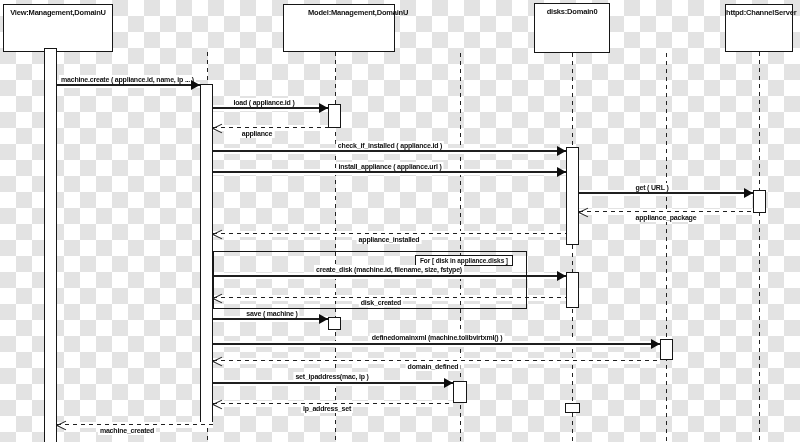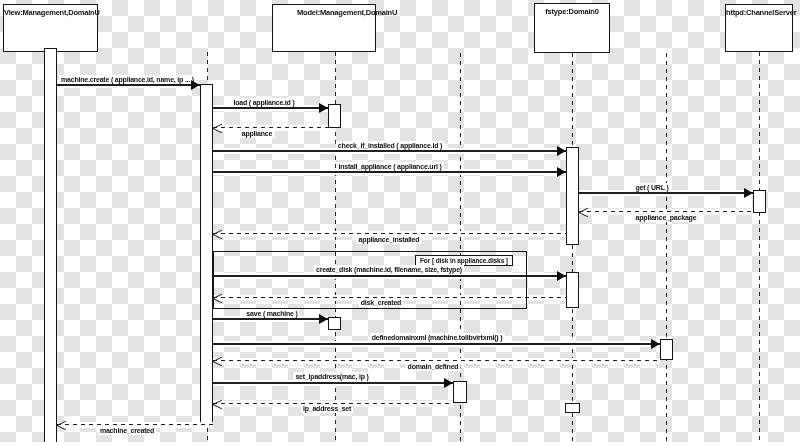--- a/index.html
+++ b/index.html
@@ -69,28 +69,28 @@
 
 <div class="canvas">
 
   <div class="lifeline" style="left:207px;top:52px;height:390px;"></div>
   <div class="lifeline" style="left:335px;top:52px;height:390px;"></div>
   <div class="lifeline" style="left:460px;top:53px;height:389px;"></div>
   <div class="lifeline" style="left:572px;top:53px;height:389px;"></div>
   <div class="lifeline" style="left:666px;top:53px;height:389px;"></div>
   <div class="lifeline" style="left:759px;top:52px;height:390px;"></div>
 
-  <div class="actor" style="left:3px;top:4px;width:95px;height:48px;">
+  <div class="actor" style="left:3px;top:4px;width:110px;height:48px;">
     <span class="actor-label">View:Management,DomainU</span>
   </div>
-  <div class="actor" style="left:272px;top:4px;width:104px;height:48px;padding-left:24px;">
+  <div class="actor" style="left:283px;top:4px;width:112px;height:48px;padding-left:24px;">
     <span class="actor-label">Model:Management,DomainU</span>
   </div>
   <div class="actor" style="left:534px;top:3px;width:76px;height:50px;">
-    <span class="actor-label">fstype:Domain0</span>
+    <span class="actor-label">disks:Domain0</span>
   </div>
   <div class="actor" style="left:725px;top:4px;width:68px;height:48px;text-align:right;">
     <span class="actor-label">httpd:ChannelServer</span>
   </div>
 
   <div class="activation open-bottom" style="left:44px;top:48px;width:13px;height:394px;"></div>
   <div class="activation" style="left:200px;top:84px;width:13px;height:340px;"></div>
   <div class="activation" style="left:328px;top:104px;width:13px;height:24px;"></div>
   <div class="activation" style="left:328px;top:317px;width:13px;height:13px;"></div>
   <div class="activation" style="left:566px;top:147px;width:13px;height:98px;"></div>

